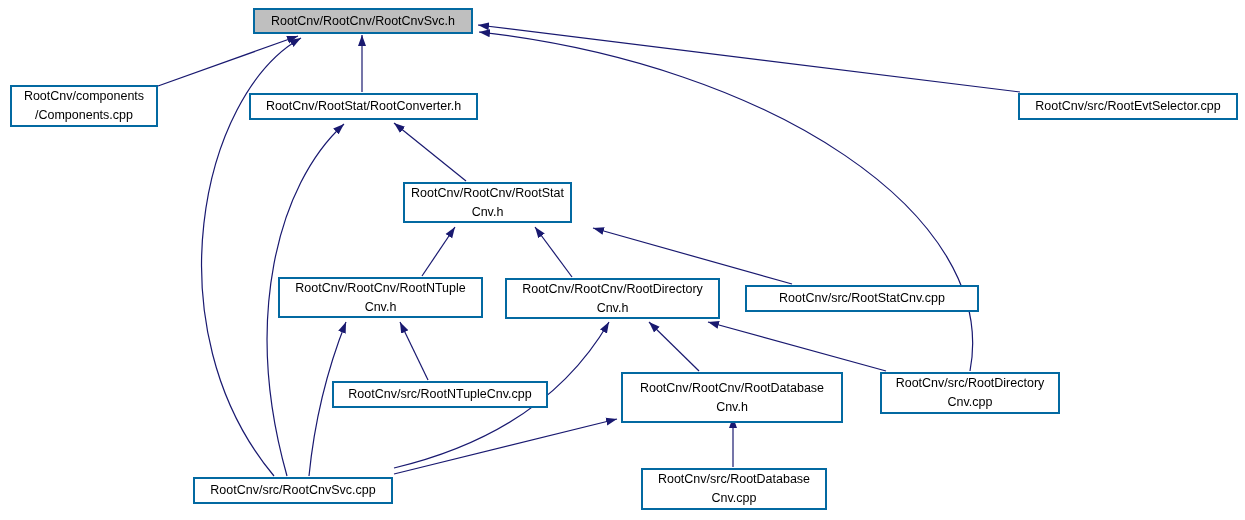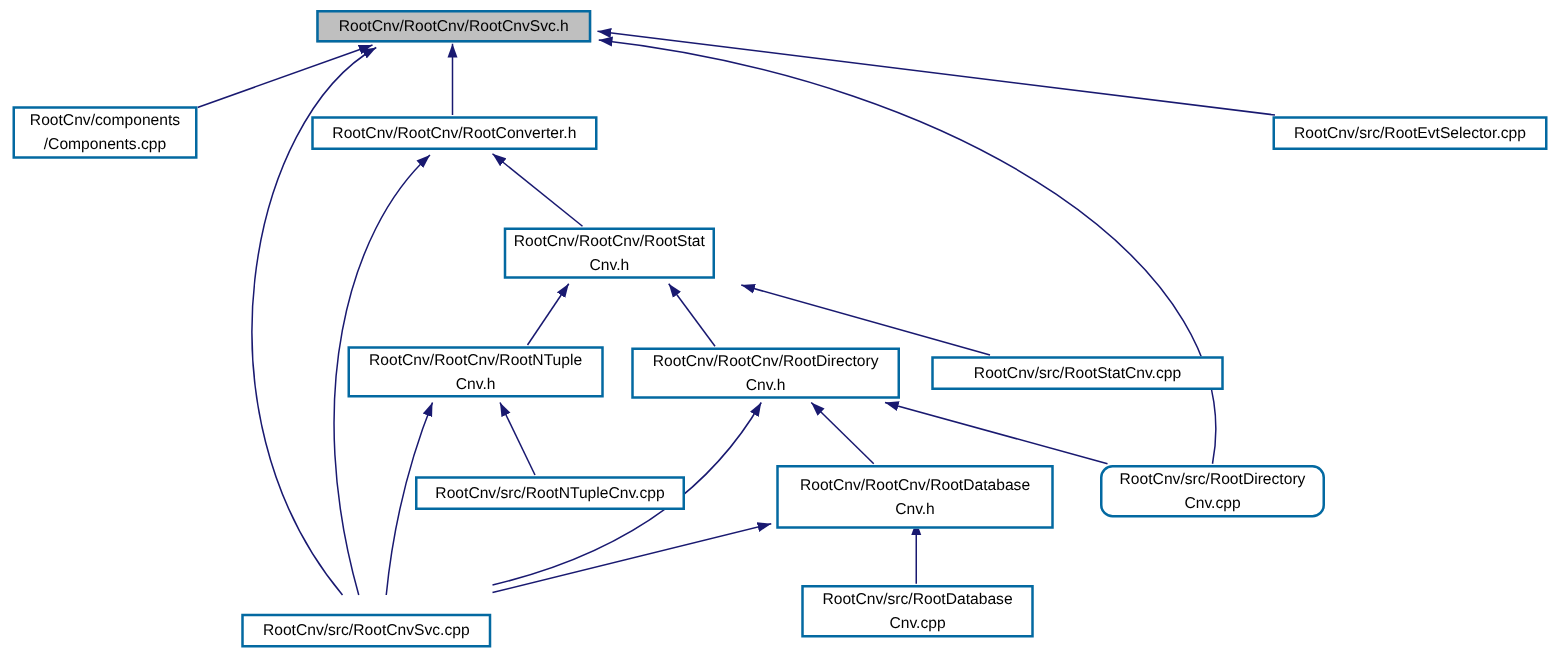--- a/index.html
+++ b/index.html
@@ -78,21 +78,21 @@
   </svg>
   <div id="nodes">
       <div class="node highlighted" style="left: 253px; top: 8px; width: 220px; height: 26px;">
         <div class="line">RootCnv/RootCnv/RootCnvSvc.h</div>
       </div>
       <div class="node" style="left: 10px; top: 85px; width: 148px; height: 42px;">
         <div class="line">RootCnv/components</div>
         <div class="line">/Components.cpp</div>
       </div>
       <div class="node" style="left: 249px; top: 93px; width: 229px; height: 27px;">
-        <div class="line">RootCnv/RootCnv/RootConverter.h</div>
+        <div class="line">RootCnv/RootStat/RootConverter.h</div>
       </div>
       <div class="node" style="left: 1018px; top: 93px; width: 220px; height: 27px;">
         <div class="line">RootCnv/src/RootEvtSelector.cpp</div>
       </div>
       <div class="node" style="left: 403px; top: 182px; width: 169px; height: 41px;">
         <div class="line">RootCnv/RootCnv/RootStat</div>
         <div class="line">Cnv.h</div>
       </div>
       <div class="node" style="left: 278px; top: 277px; width: 205px; height: 41px;">
         <div class="line">RootCnv/RootCnv/RootNTuple</div>
@@ -105,25 +105,25 @@
       <div class="node" style="left: 745px; top: 285px; width: 234px; height: 27px;">
         <div class="line">RootCnv/src/RootStatCnv.cpp</div>
       </div>
       <div class="node" style="left: 332px; top: 381px; width: 216px; height: 27px;">
         <div class="line">RootCnv/src/RootNTupleCnv.cpp</div>
       </div>
       <div class="node" style="left: 621px; top: 372px; width: 222px; height: 51px;">
         <div class="line">RootCnv/RootCnv/RootDatabase</div>
         <div class="line">Cnv.h</div>
       </div>
-      <div class="node" style="left: 880px; top: 372px; width: 180px; height: 42px; border-radius: 10px;">
+      <div class="node" style="left: 880px; top: 372px; width: 180px; height: 42px;">
         <div class="line">RootCnv/src/RootDirectory</div>
         <div class="line">Cnv.cpp</div>
       </div>
-      <div class="node" style="left: 193px; top: 477px; width: 200px; height: 27px; margin-top: 14px;">
+      <div class="node" style="left: 193px; top: 477px; width: 200px; height: 27px;">
         <div class="line">RootCnv/src/RootCnvSvc.cpp</div>
       </div>
       <div class="node" style="left: 641px; top: 468px; width: 186px; height: 42px;">
         <div class="line">RootCnv/src/RootDatabase</div>
         <div class="line">Cnv.cpp</div>
       </div>
     </div>
 </div>
 
 </body></html>

